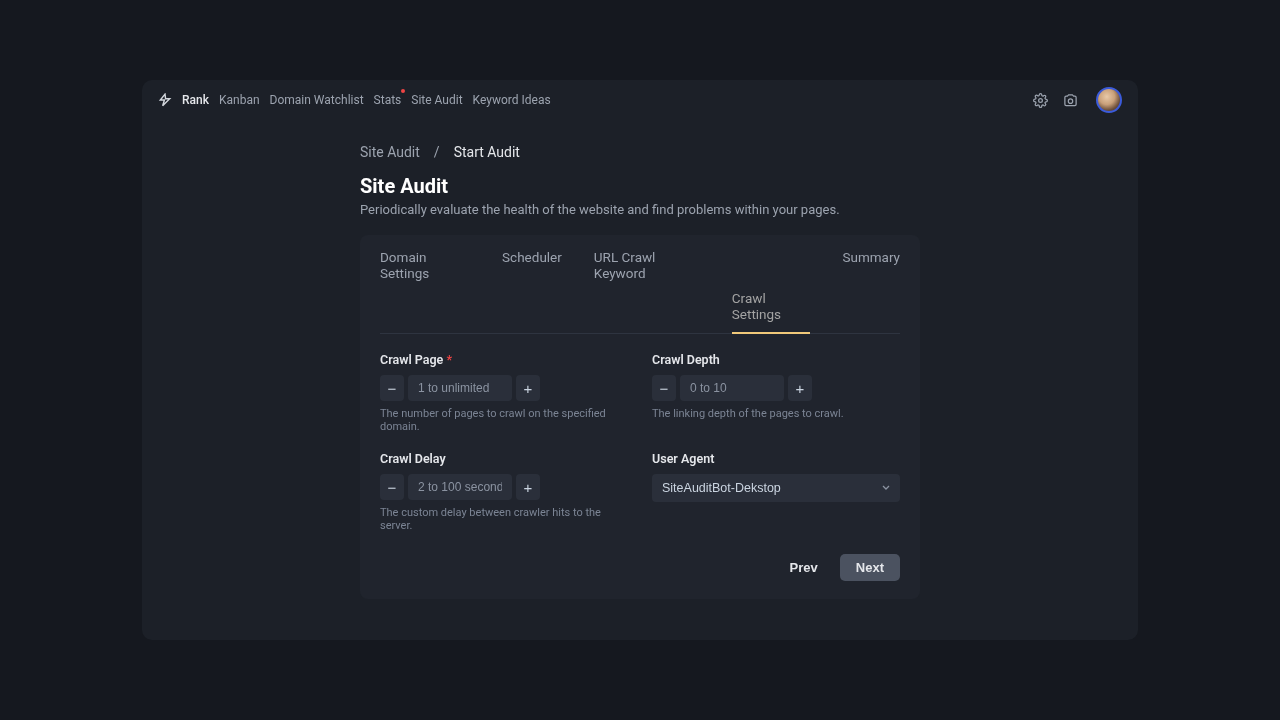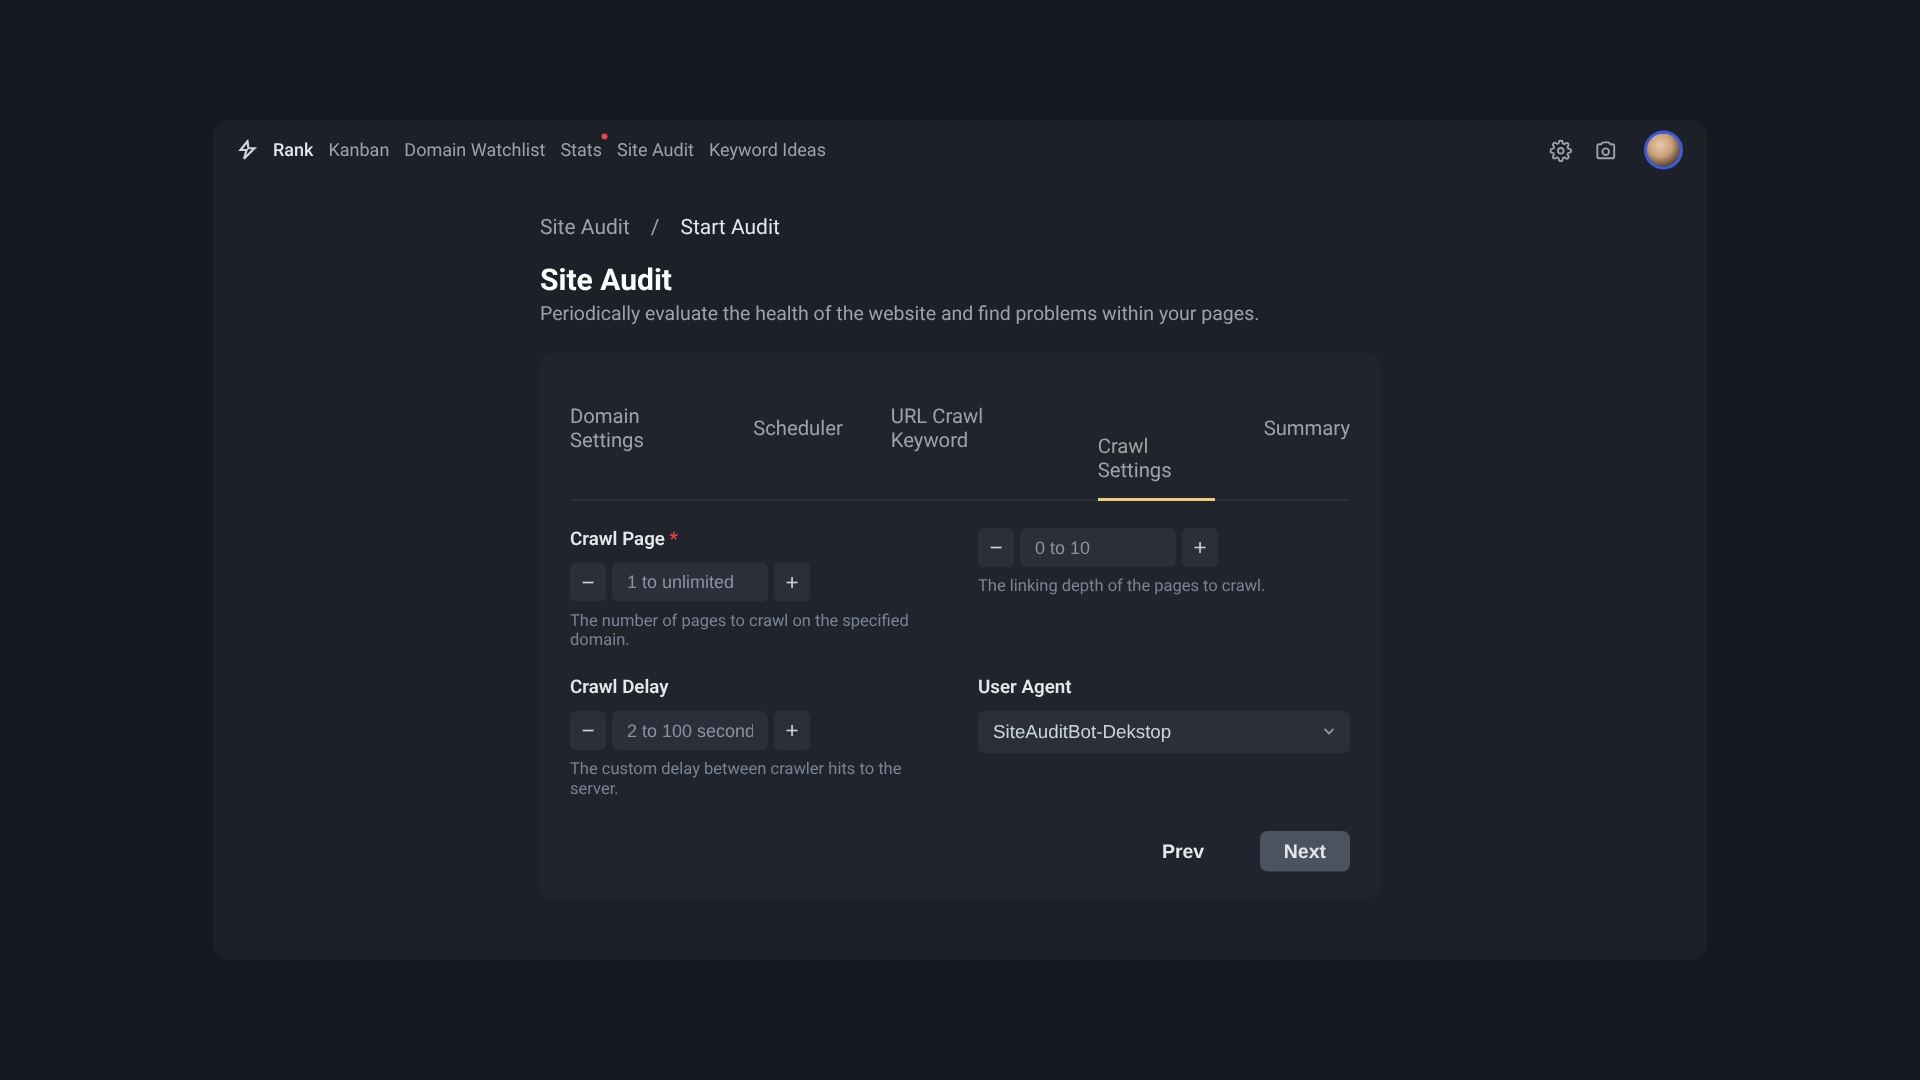--- a/index.html
+++ b/index.html
@@ -87,21 +87,20 @@
   .card {
     background: #20242d;
     border-radius: 8px;
     padding: 14px 20px 18px 20px;
     width: 560px;
   }
   .tabs {
     display: flex; gap: 32px;
     border-bottom: 1px solid #2e3440;
     margin-bottom: 18px;
-    align-items: center;
   }
   .tab {
     font-size: 13.5px;
     color: #9ca3af;
     padding-bottom: 10px;
     cursor: pointer;
     border-bottom: 2px solid transparent;
     margin-bottom: -1px;
   }
   .tab.active {
@@ -172,21 +171,21 @@
     cursor: pointer;
   }
   .chev {
     position: absolute;
     right: 8px; top: 50%;
     transform: translateY(-50%);
     color: #8b93a1;
     pointer-events: none;
   }
   .actions {
-    display: flex; justify-content: flex-end; gap: 27px;
+    display: flex; justify-content: flex-end; gap: 12px;
     margin-top: 22px;
   }
   .btn-prev {
     background: transparent;
     border: none;
     color: #e5e7eb;
     font-size: 13px;
     font-weight: 600;
     padding: 6px 10px;
     cursor: pointer;
@@ -266,20 +265,21 @@
           </div>
           <div class="stepper">
             <button class="step-btn">−</button>
             <input class="step-input" placeholder="1 to unlimited" style="">
             <button class="step-btn">+</button>
           </div>
           <div class="hint">The number of pages to crawl on the specified domain.</div>
         </div>
 
         <div>
+          <div class="field-label">Crawl Depth</div>
           <div class="stepper">
             <button class="step-btn">−</button>
             <input class="step-input" placeholder="0 to 10" style="">
             <button class="step-btn">+</button>
           </div>
           <div class="hint">The linking depth of the pages to crawl.</div>
         </div>
 
         <div>
           <div class="field-label">Crawl Delay</div>

